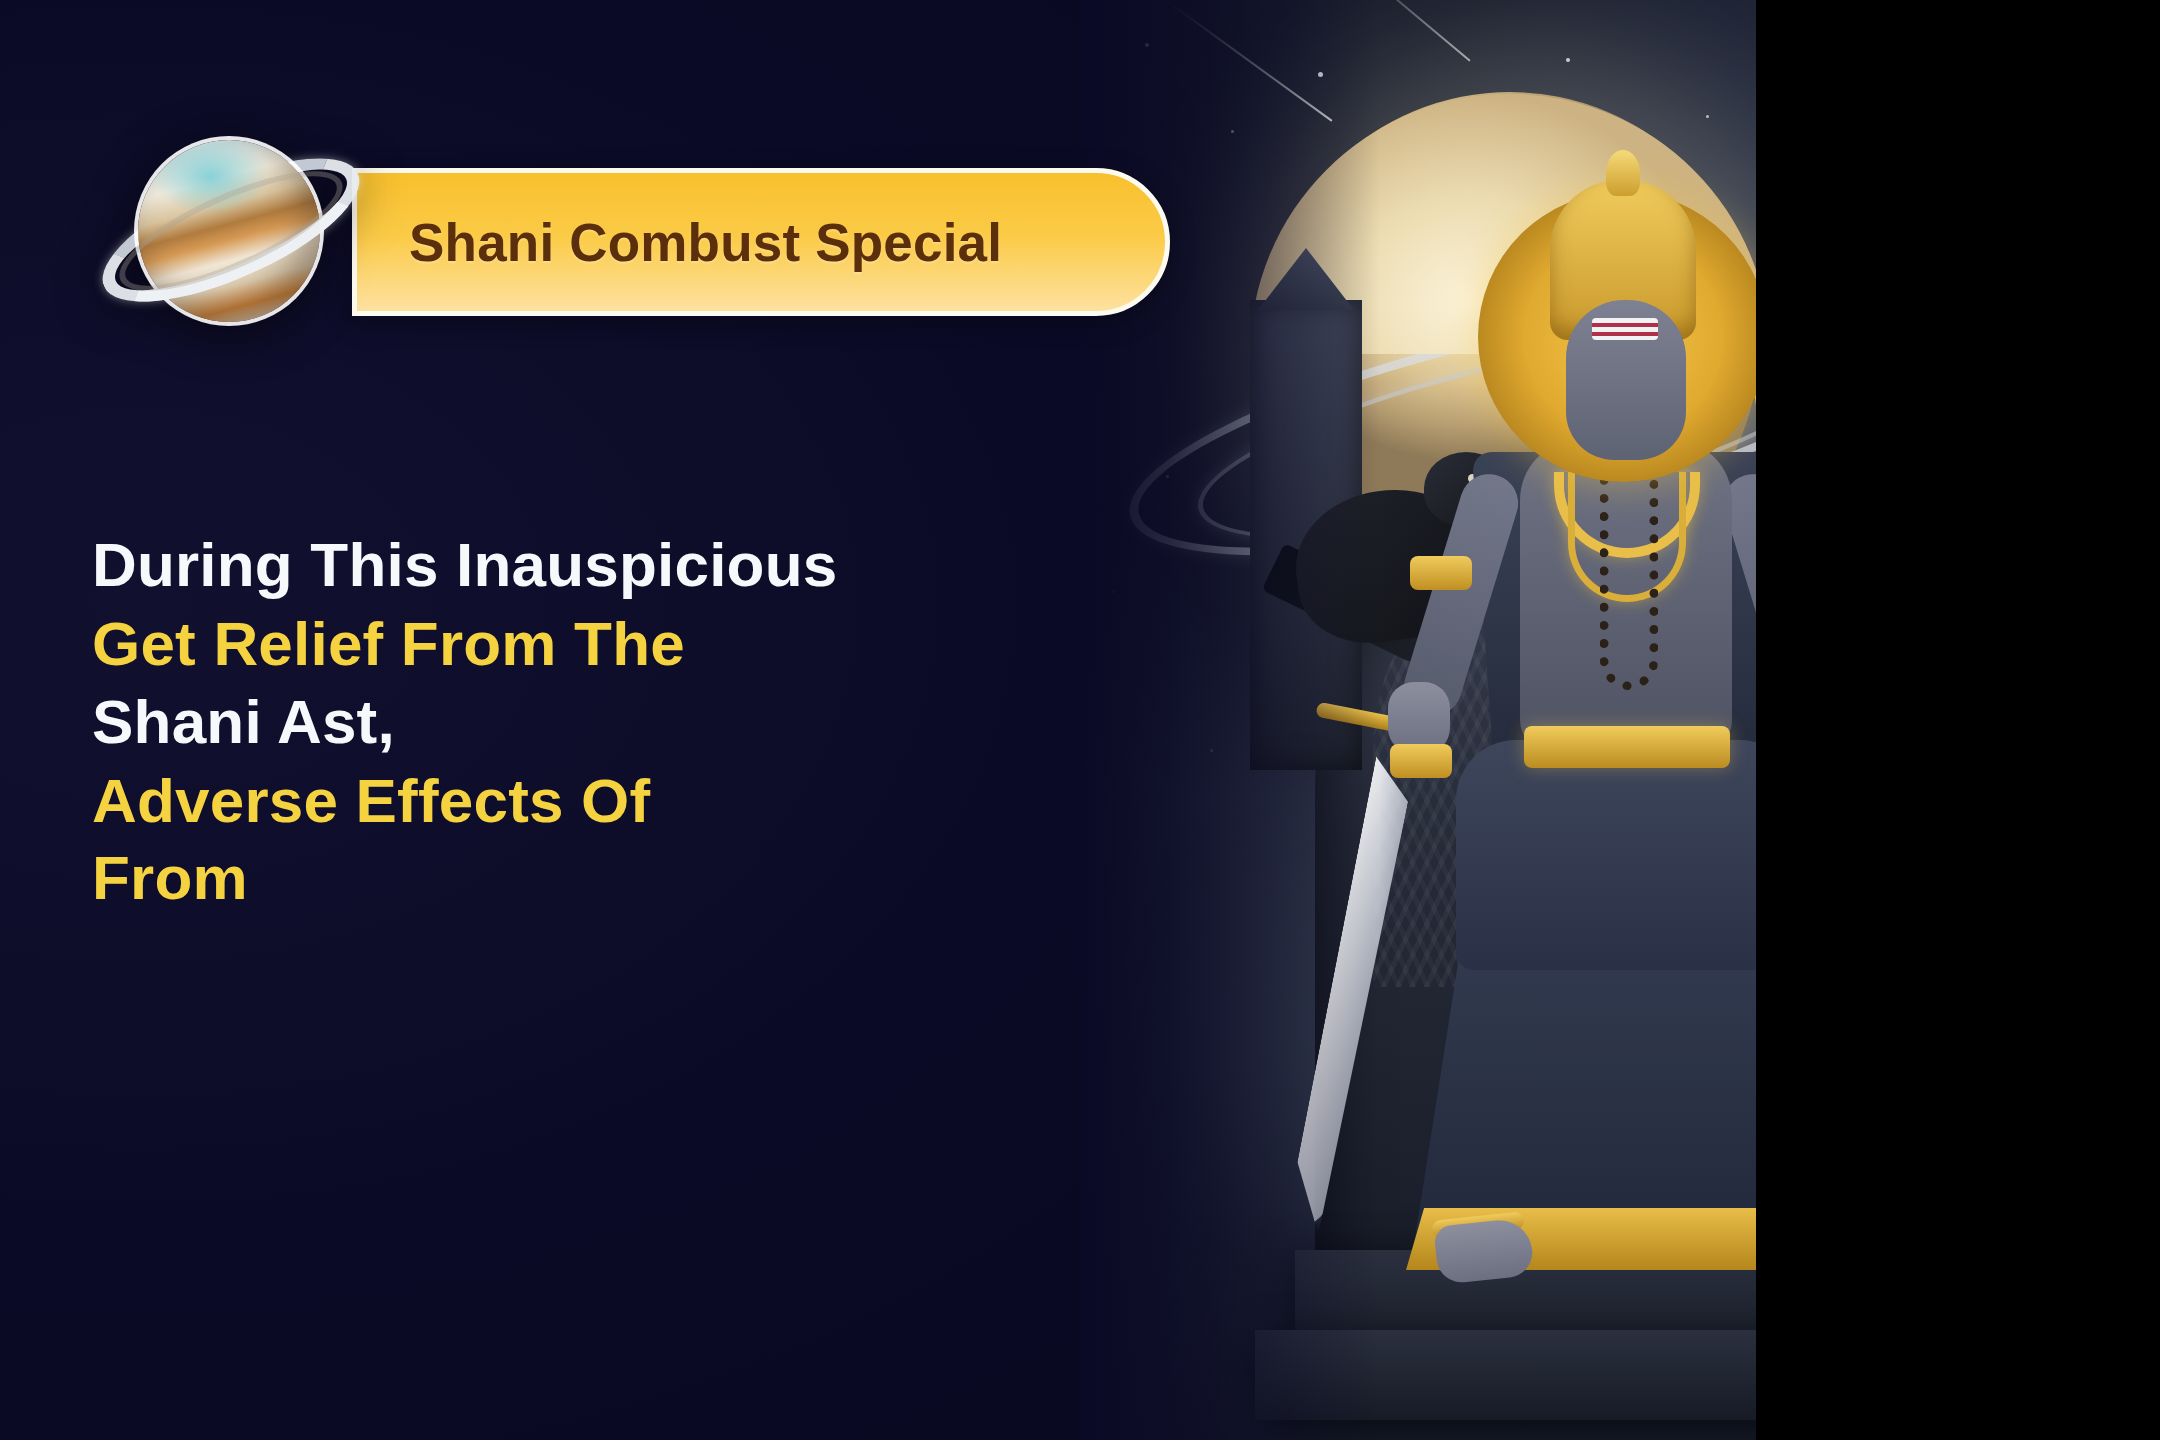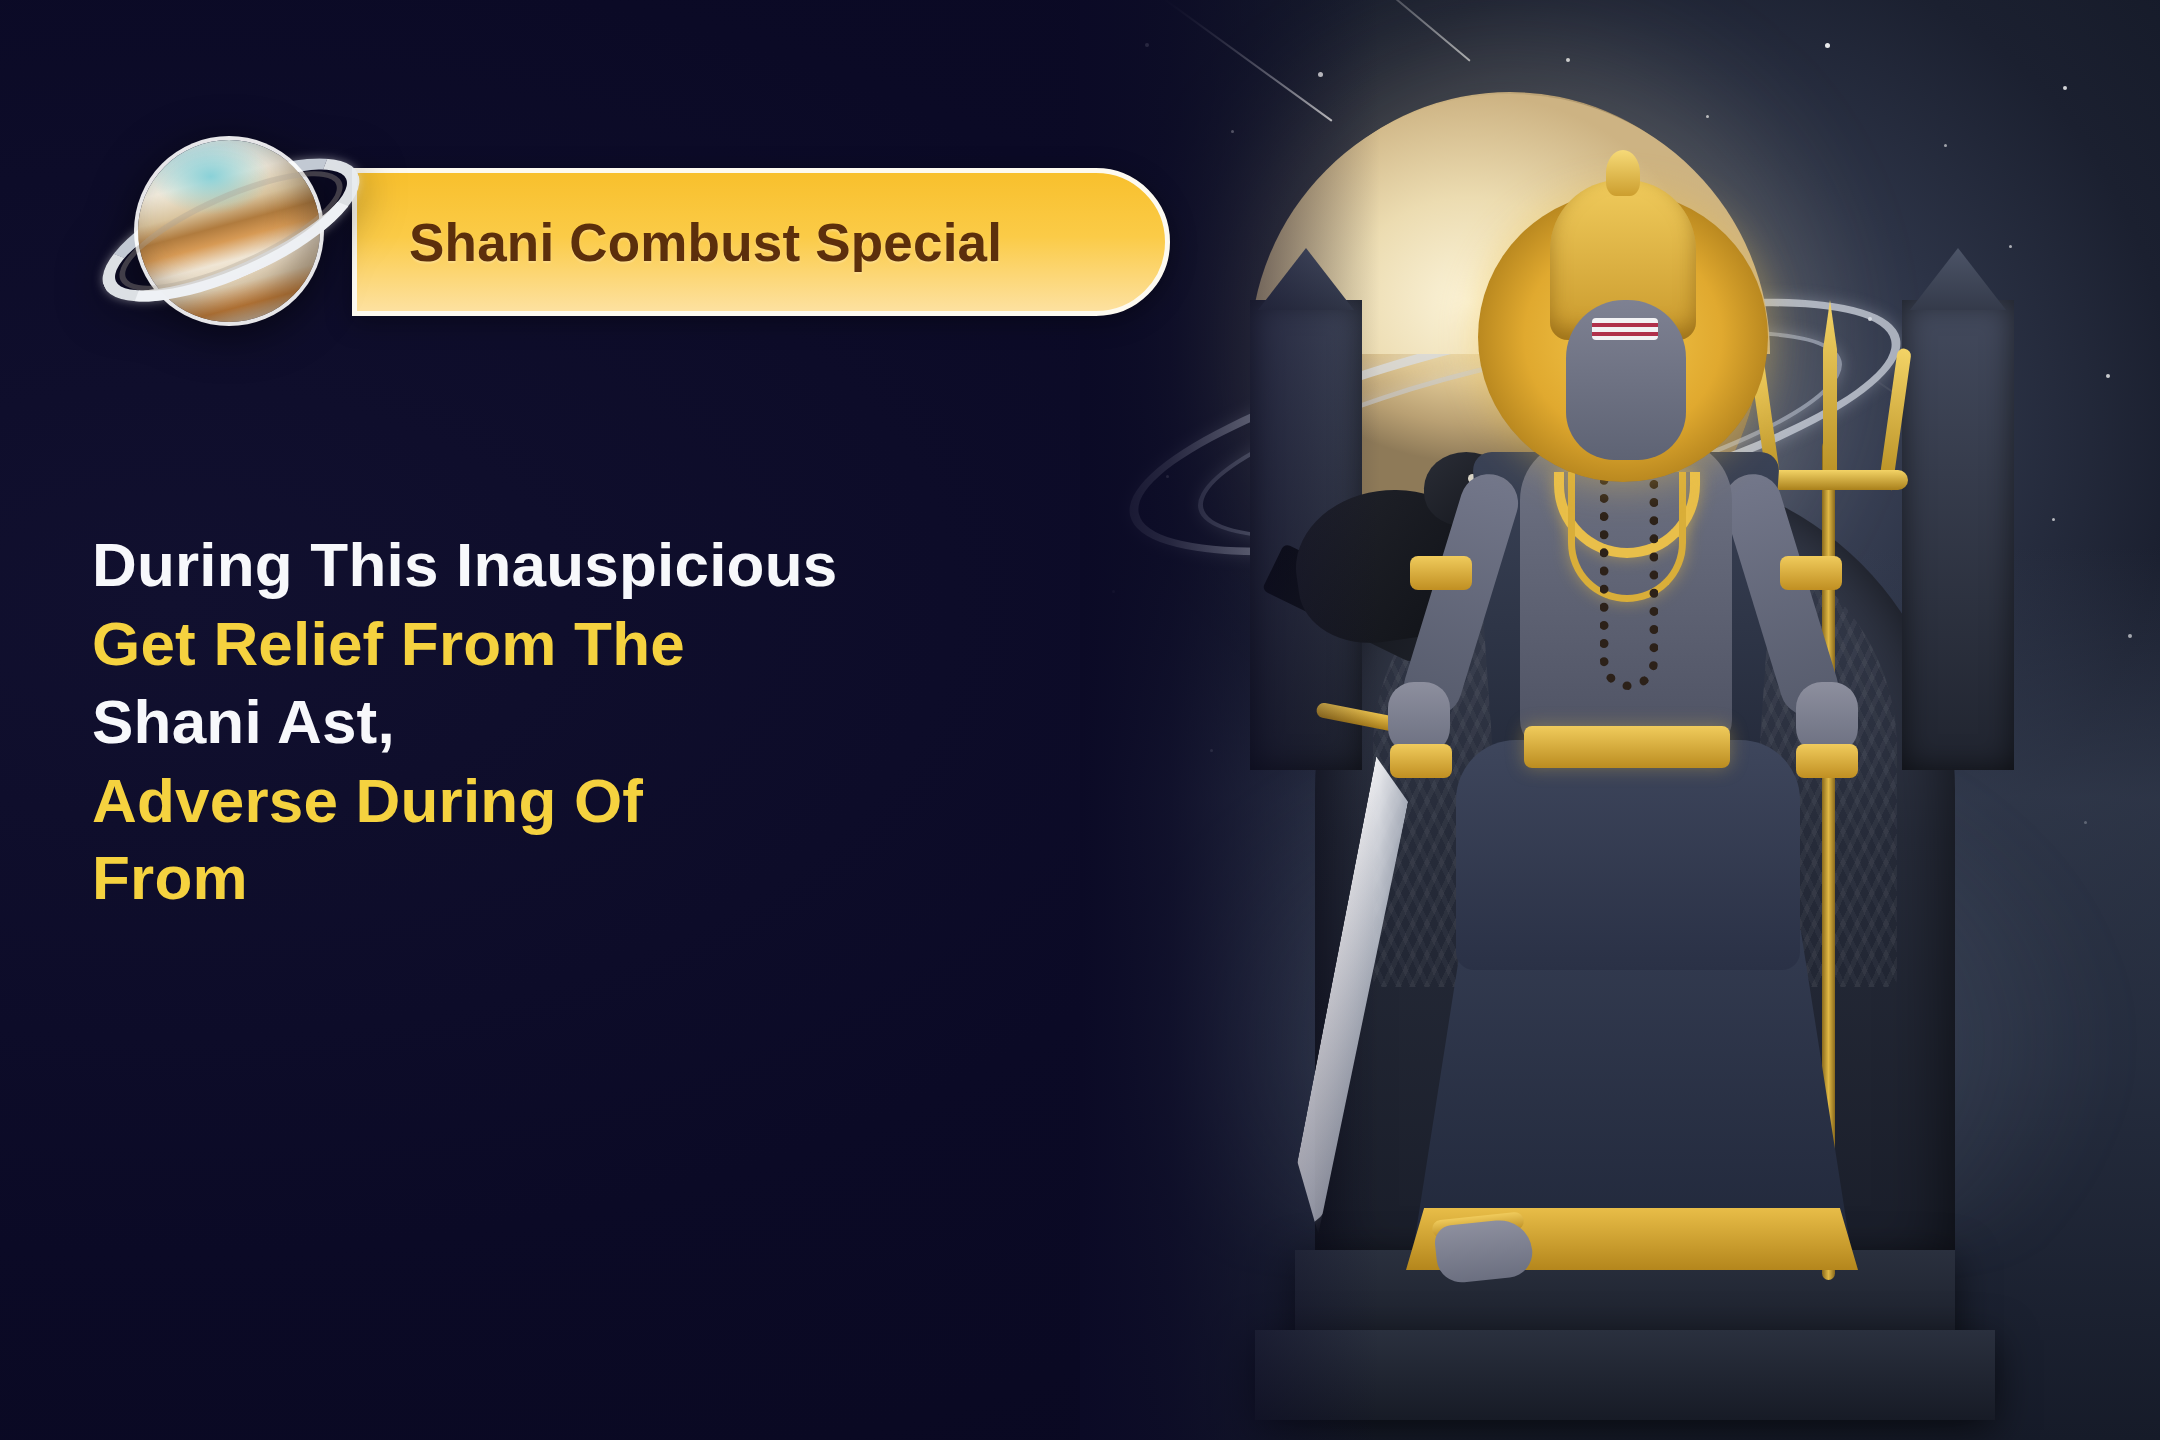--- a/index.html
+++ b/index.html
@@ -6,21 +6,21 @@
   html,body { background:#000; }
   body {
     width:2160px; height:1440px;
     font-family:"Liberation Sans", sans-serif;
     overflow:hidden;
   }
 
   
   .banner{
     position:relative;
-    width:2160px; height:1440px;
+    width:1756px; height:1440px;
     background:#0a0a26;
     overflow:hidden;
   }
 
   
   .bg-base{
     position:absolute; inset:0;
     background:
       radial-gradient(120% 100% at 8% 42%, #11102f 0%, #0b0a26 45%, #08071d 100%);
   }
@@ -514,18 +514,18 @@
     <div class="ring-b"></div>
     <div class="sphere"></div>
     <div class="ring-front"></div>
     <div class="ring-b2" style="border-color:rgba(170,160,150,.35);"></div>
   </div>
 
   <div class="headline">
     <div class="line white">During This Inauspicious</div>
     <div class="line gold">Get Relief From The</div>
     <div class="line white">Shani Ast,</div>
-    <div class="line gold">Adverse During Of</div>
+    <div class="line gold">Adverse Effects Of</div>
     <div class="line gold">From</div>
   </div>
 
 
 </div>
 
 </body></html>

